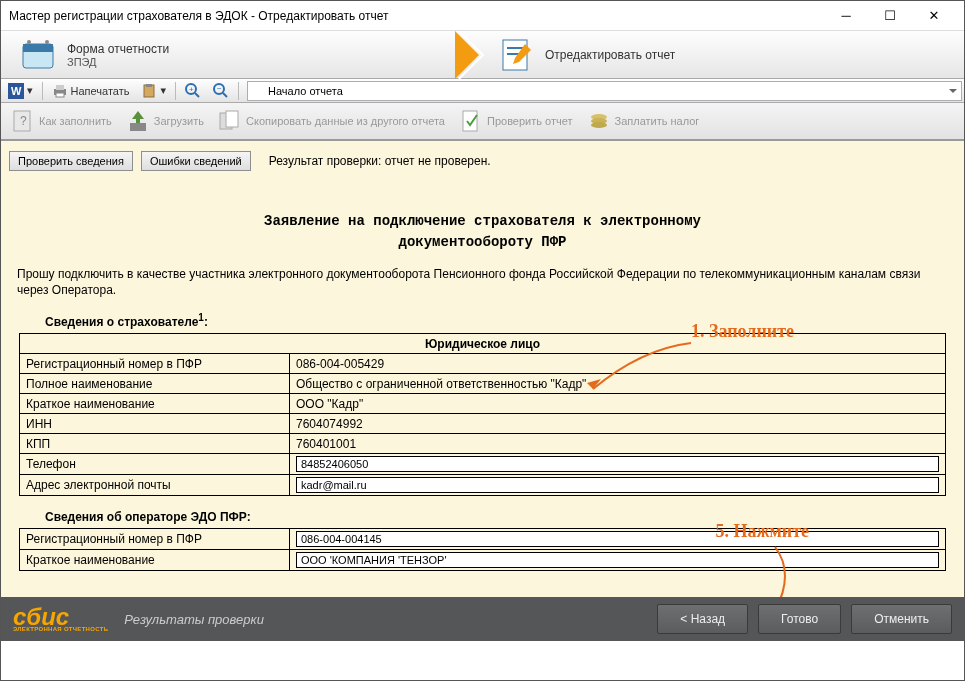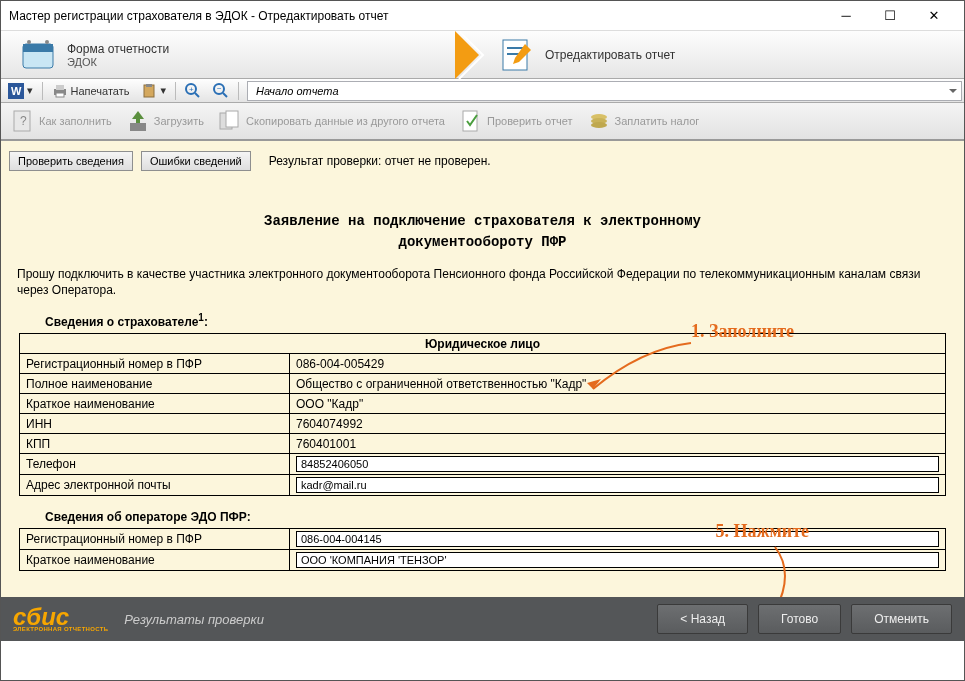--- a/index.html
+++ b/index.html
@@ -12,21 +12,21 @@
 .step { display: flex; align-items: center; padding: 0 18px; position: relative; }
 .step1 { width: 478px; }
 .step2 { flex: 1; }
 .step-icon { width: 38px; height: 38px; margin-right: 10px; }
 .step-title { font-size: 12px; color: #333; }
 .step-sub { font-size: 11px; color: #555; }
 .arrow-sep { position: absolute; right: -24px; top: 0; width: 48px; height: 48px; }
 .toolbar1 { height: 24px; background: linear-gradient(#fefefe, #e4e4e4); border-bottom: 1px solid #aaa; display: flex; align-items: center; padding: 0 2px; gap: 2px; }
 .tb-btn { height: 20px; padding: 0 4px; display: flex; align-items: center; gap: 3px; font-size: 11px; color: #333; border: 1px solid transparent; border-radius: 2px; }
 .tb-sep { width: 1px; height: 18px; background: #bbb; margin: 0 2px; }
-.tb-dropdown { flex: 1; height: 20px; border: 1px solid #abadb3; background: #fff; display: flex; align-items: center; padding: 0 8px; font-size: 11px; margin-left: 4px; position: relative; font-style: italic; }
+.tb-dropdown { flex: 1; height: 20px; border: 1px solid #abadb3; background: #fff; display: flex; align-items: center; padding: 0 20px; font-size: 11px; margin-left: 4px; position: relative; }
 .tb-dropdown::after { content: ''; position: absolute; right: 4px; top: 7px; border: 4px solid transparent; border-top: 4px solid #666; }
 .toolbar2 { height: 38px; background: linear-gradient(#f4f4f4, #e2e2e2); border-bottom: 2px solid #999; display: flex; align-items: center; padding: 0 4px; gap: 2px; }
 .tb2-btn { height: 32px; padding: 0 6px; display: flex; align-items: center; gap: 4px; font-size: 11px; color: #999; }
 .tb2-btn .tb2-icon { width: 24px; height: 24px; }
 .content { background: #fcf6dc; height: 456px; overflow: auto; padding: 10px 8px; position: relative; }
 .check-row { display: flex; align-items: center; gap: 8px; margin-bottom: 11px; }
 .small-btn { border: 1px solid #8e8f8f; background: linear-gradient(#f5f5f5,#dedede); padding: 3px 8px; font-size: 11px; cursor: pointer; }
 .check-result { font-size: 12px; color: #000; margin-left: 10px; }
 .doc-title { text-align: center; font-weight: bold; font-size: 14px; margin: 40px 0 14px; line-height: 1.5; font-family: Liberation Mono, monospace; }
 .doc-para { font-size: 12px; margin: 4px 8px 14px; line-height: 1.3; }
@@ -61,21 +61,21 @@
 <div class="wizard-steps">
   <div class="step step1">
     <svg class="step-icon" viewBox="0 0 38 38">
         <rect x="4" y="8" width="30" height="24" rx="3" fill="#c9e6f4" stroke="#3a7aa8"></rect>
         <rect x="4" y="8" width="30" height="8" fill="#3a7aa8"></rect>
         <circle cx="10" cy="6" r="2" fill="#888"></circle>
         <circle cx="28" cy="6" r="2" fill="#888"></circle>
       </svg>
     <div>
       <div class="step-title">Форма отчетности</div>
-      <div class="step-sub">ЭДОК</div>
+      <div class="step-sub">ЗПЭД</div>
     </div>
     <svg class="arrow-sep" viewBox="0 0 48 48">
         <path d="M0 0 L24 24 L0 48 Z" fill="#f39c12"></path>
         <path d="M4 0 L28 24 L4 48" fill="none" stroke="#fff" stroke-width="2"></path>
       </svg>
   </div>
   <div class="step step2">
     <svg class="step-icon" viewBox="0 0 38 38">
         <rect x="6" y="4" width="24" height="30" fill="#fff" stroke="#3a7aa8"></rect>
         <line x1="10" y1="12" x2="26" y2="12" stroke="#3a7aa8" stroke-width="2"></line>

